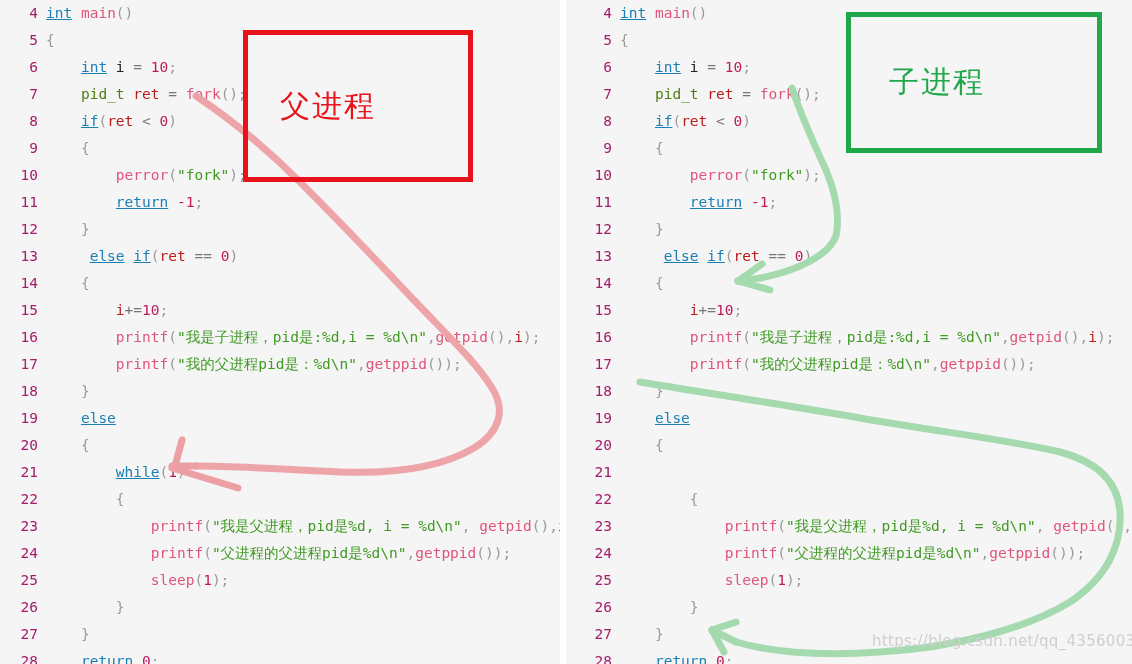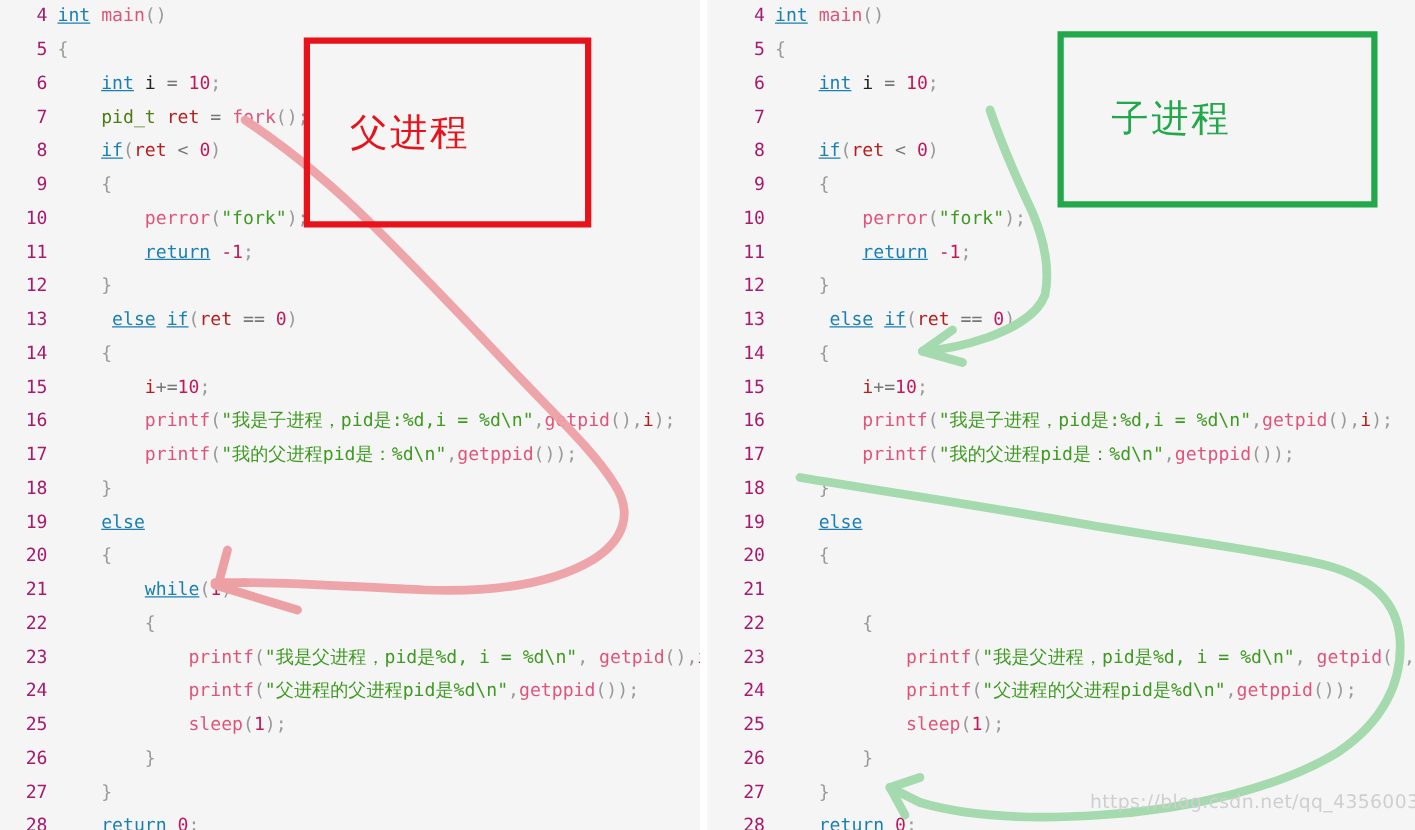--- a/index.html
+++ b/index.html
@@ -47,21 +47,21 @@
 
   
   .annbox{position:absolute;background:transparent;box-sizing:border-box;
           display:flex;align-items:center;}
   .annbox span{
     font-family:"DejaVu Serif","Liberation Serif",serif;
     font-size:30px;letter-spacing:2px;
   }
   #parent-box{left:243px;top:30px;width:230px;height:152px;border:5px solid #e8131a;text-align:center;}
   #parent-box span{color:#e8131a;margin-left:32px;}
-  #child-box{left:846px;top:25px;width:256px;height:141px;border:5px solid #21a84a;}
+  #child-box{left:846px;top:12px;width:256px;height:141px;border:5px solid #21a84a;}
   #child-box span{color:#21a84a;margin-left:38px;}
 
   .ink{position:absolute;left:0;top:0;width:1132px;height:664px;pointer-events:none;}
 
   .wm{
     position:absolute;left:872px;top:632px;
     color:#cfcfcf;font-size:15px;
     font-family:"DejaVu Sans","Liberation Sans",sans-serif;
     letter-spacing:0.3px;white-space:nowrap;
   }
@@ -101,21 +101,21 @@
       </div>
   </div>
 
   <div class="divider"></div>
 
   <div class="panel right">
     <div class="code" id="right-code">
         <div class="row"><span class="ln">4</span><span class="src"><span class="kw">int</span><span class="id"> </span><span class="fn">main</span><span class="pun">()</span></span></div>
         <div class="row"><span class="ln">5</span><span class="src"><span class="pun">{</span></span></div>
         <div class="row"><span class="ln">6</span><span class="src"><span class="id">    </span><span class="kw">int</span><span class="id"> i </span><span class="op">=</span><span class="id"> </span><span class="num">10</span><span class="pun">;</span></span></div>
-        <div class="row"><span class="ln">7</span></div>
+        <div class="row"><span class="ln">7</span><span class="src"><span class="id">    </span><span class="typ">pid_t</span><span class="id"> </span><span class="idb">ret</span><span class="id"> </span><span class="op">=</span><span class="id"> </span><span class="fn">fork</span><span class="pun">()</span><span class="pun">;</span></span></div>
         <div class="row"><span class="ln">8</span><span class="src"><span class="id">    </span><span class="kw">if</span><span class="pun">(</span><span class="idb">ret</span><span class="id"> </span><span class="op">&lt;</span><span class="id"> </span><span class="num">0</span><span class="pun">)</span></span></div>
         <div class="row"><span class="ln">9</span><span class="src"><span class="pun">    {</span></span></div>
         <div class="row"><span class="ln">10</span><span class="src"><span class="id">        </span><span class="fn">perror</span><span class="pun">(</span><span class="str">"fork"</span><span class="pun">);</span></span></div>
         <div class="row"><span class="ln">11</span><span class="src"><span class="id">        </span><span class="kw">return</span><span class="id"> </span><span class="num">-1</span><span class="pun">;</span></span></div>
         <div class="row"><span class="ln">12</span><span class="src"><span class="pun">    }</span></span></div>
         <div class="row"><span class="ln">13</span><span class="src"><span class="id">     </span><span class="kw">else</span><span class="id"> </span><span class="kw">if</span><span class="pun">(</span><span class="idb">ret</span><span class="id"> </span><span class="op">==</span><span class="id"> </span><span class="num">0</span><span class="pun">)</span></span></div>
         <div class="row"><span class="ln">14</span><span class="src"><span class="pun">    {</span></span></div>
         <div class="row"><span class="ln">15</span><span class="src"><span class="id">        </span><span class="idb">i</span><span class="op">+=</span><span class="num">10</span><span class="pun">;</span></span></div>
         <div class="row"><span class="ln">16</span><span class="src"><span class="id">        </span><span class="fn">printf</span><span class="pun">(</span><span class="str">"我是子进程，pid是:%d,i = %d\n"</span><span class="pun">,</span><span class="fn">getpid</span><span class="pun">()</span><span class="pun">,</span><span class="idb">i</span><span class="pun">);</span></span></div>
         <div class="row"><span class="ln">17</span><span class="src"><span class="id">        </span><span class="fn">printf</span><span class="pun">(</span><span class="str">"我的父进程pid是：%d\n"</span><span class="pun">,</span><span class="fn">getppid</span><span class="pun">());</span></span></div>

